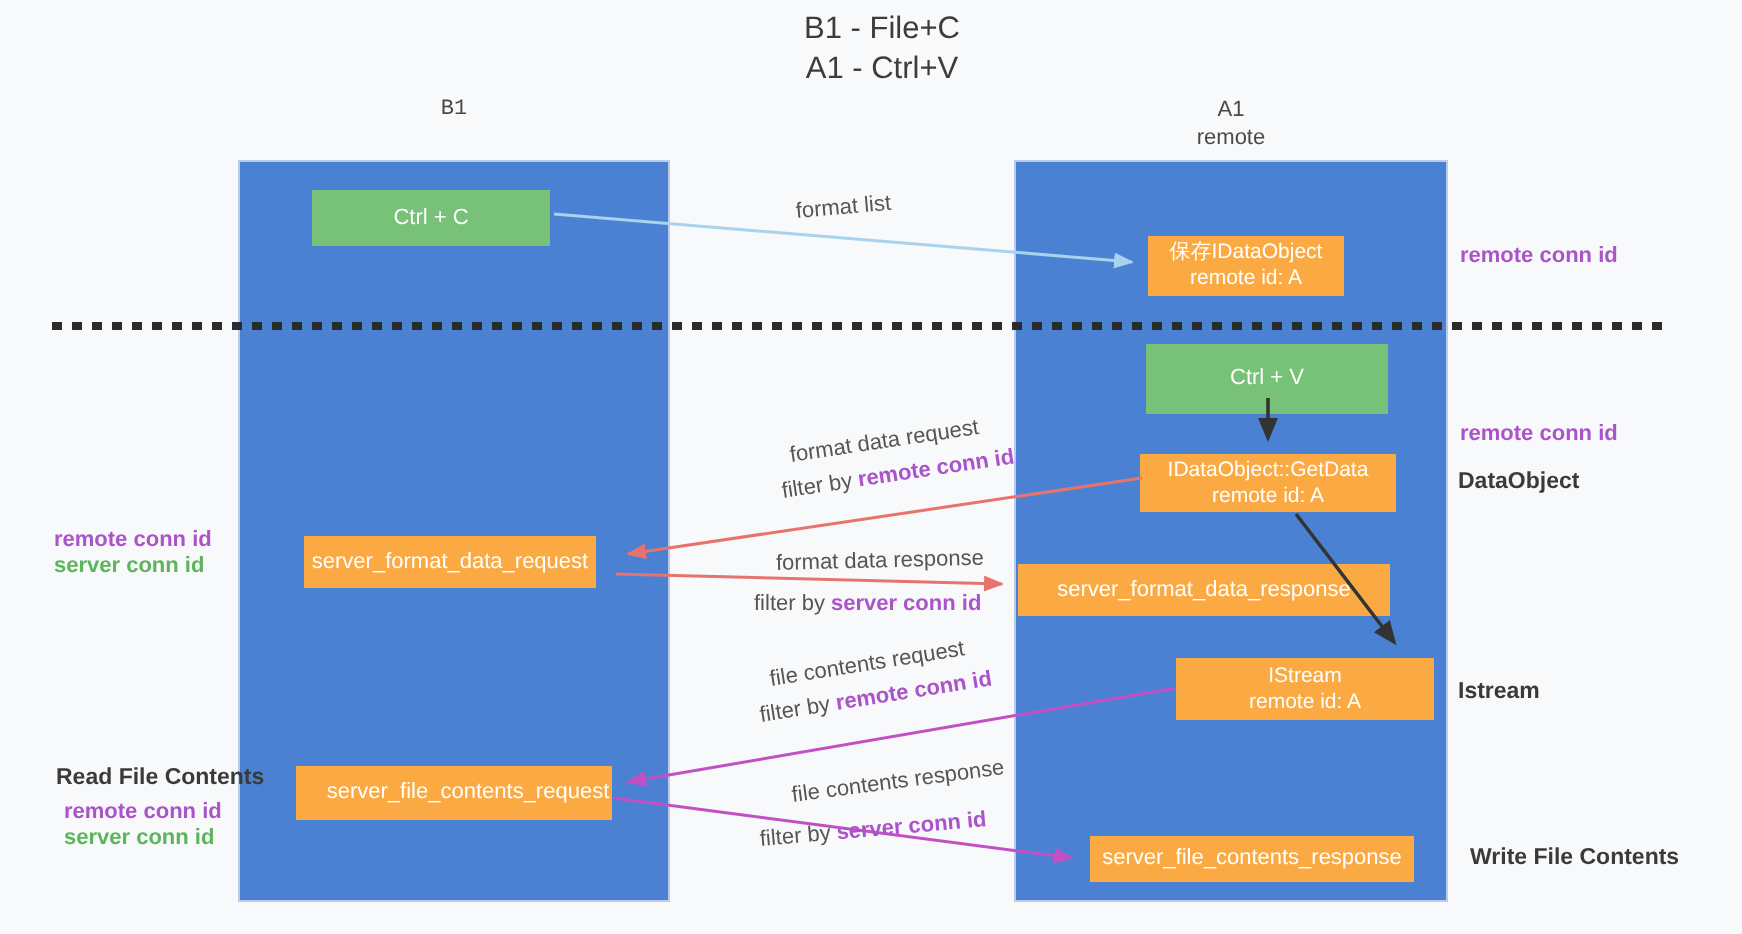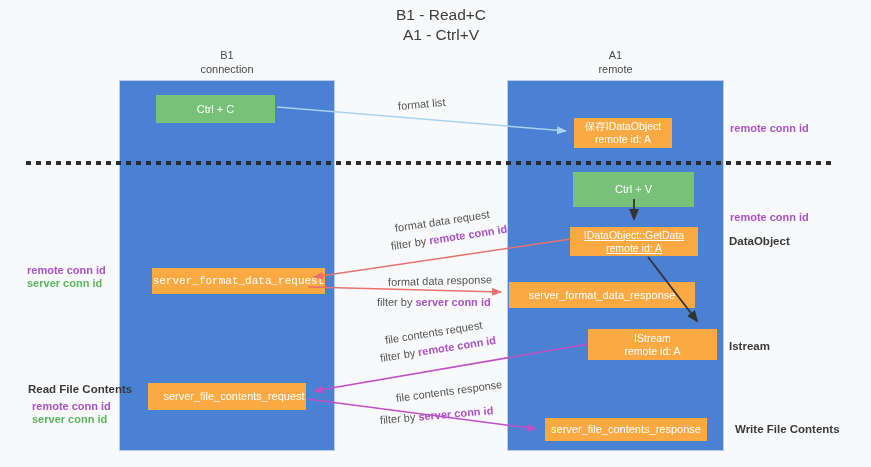--- a/index.html
+++ b/index.html
@@ -11,21 +11,21 @@
   }
   .abs{position:absolute;}
 
   .title{
     left:346px;top:5px;width:190px;text-align:center;
     font-size:15.5px;line-height:19.5px;color:var(--text-dark,#3c3c3c);
   }
   .lane-header{
     text-align:center;font-size:11px;line-height:14px;color:#4a4a4a;top:48px;
   }
-  .lane-header.left{left:119px;width:216px;}
+  .lane-header.left{left:119px;width:216px;font-family:Liberation Mono, monospace;}
   .lane-header.right{left:507px;width:217px;}
 
   .lane{
     background:var(--lane-blue,#4b81d3);
     border:1px solid #bccbea;box-sizing:border-box;
     top:80px;height:371px;
   }
   .lane.left{left:119px;width:216px;}
   .lane.right{left:507px;width:217px;}
 
@@ -56,27 +56,26 @@
   }
   .conn-purple{color:var(--conn-id-purple,#ab53c8);font-weight:bold;}
   .conn-green{color:var(--conn-id-green,#5cb55c);font-weight:bold;}
   .dark{color:#3a3a3a;font-size:11.5px;font-weight:bold;}
   .filter-prefix{margin-right:3px;}
 </style>
 </head>
 <body>
 
 <div class="abs title">
-  <div>B1 - Read+C</div>
+  <div>B1 - File+C</div>
   <div>A1 - Ctrl+V</div>
 </div>
 
 <div class="abs lane-header left">
   <div>B1</div>
-  <div>connection</div>
 </div>
 <div class="abs lane-header right">
   <div>A1</div>
   <div>remote</div>
 </div>
 
 <div class="abs lane left"></div>
 <div class="abs lane right"></div>
 
 <div class="abs dashed-line"></div>
@@ -111,26 +110,26 @@
 
 <div class="abs box orange small" style="left:574px;top:118px;width:98px;height:30px;">
   <div>保存IDataObject</div>
   <div>remote id: A</div>
 </div>
 
 <div class="abs box green" style="left:573px;top:172px;width:121px;height:35px;">
   <div>Ctrl + V</div>
 </div>
 
-<div class="abs box orange small" style="left:570px;top:227px;width:128px;height:29px;text-decoration:underline;">
+<div class="abs box orange small" style="left:570px;top:227px;width:128px;height:29px;">
   <div>IDataObject::GetData</div>
   <div>remote id: A</div>
 </div>
 
-<div class="abs box orange" style="left:152px;top:268px;width:173px;height:26px;font-family:Liberation Mono, monospace;">
+<div class="abs box orange" style="left:152px;top:268px;width:146px;height:26px;">
   <div>server_format_data_request</div>
 </div>
 
 <div class="abs box orange" style="left:509px;top:282px;width:186px;height:26px;">
   <div>server_format_data_response</div>
 </div>
 
 <div class="abs box orange small" style="left:588px;top:329px;width:129px;height:31px;">
   <div>IStream</div>
   <div>remote id: A</div>

